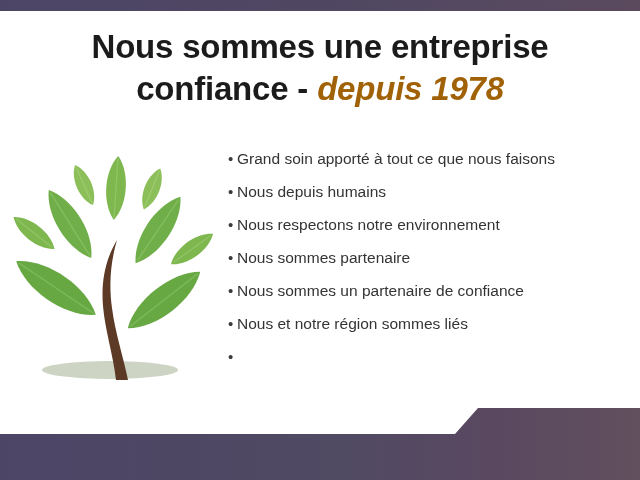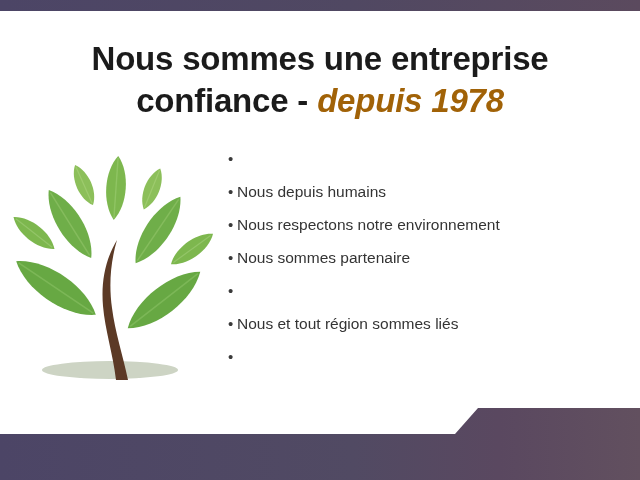--- a/index.html
+++ b/index.html
@@ -35,21 +35,20 @@
     position: absolute;
     left: 0;
     top: 26px;
     width: 640px;
     text-align: center;
     font-size: 33px;
     font-weight: bold;
     line-height: 42px;
     color: #1b1b1b;
     letter-spacing: -0.2px;
-    margin-top: 12px;
   }
   #headline .accent {
     color: #a16207;
     font-style: italic;
   }
   .hl-line { display: block; white-space: nowrap; }
 
   
   #bullets {
     position: absolute;
@@ -165,39 +164,41 @@
           <path d="M0 -46 C 18 -23, 18 23, 0 46 C -18 23, -18 -23, 0 -46 Z" fill="#67A843"></path>
           <path d="M0 -43 L0 43" stroke="#7CB757" stroke-width="1.6" fill="none"></path>
         </g>
       </g>
     </svg>
   </div>
 
   <div id="bullets">
     <div class="bullet-row">
       <span class="bullet-dot">•</span>
+      <span class="bullet-text">Grand soin apporté à tout ce que nous faisons</span>
     </div>
     <div class="bullet-row">
       <span class="bullet-dot">•</span>
       <span class="bullet-text">Nous depuis humains</span>
     </div>
     <div class="bullet-row">
       <span class="bullet-dot">•</span>
       <span class="bullet-text">Nous respectons notre environnement</span>
     </div>
     <div class="bullet-row">
       <span class="bullet-dot">•</span>
       <span class="bullet-text">Nous sommes partenaire</span>
     </div>
     <div class="bullet-row">
       <span class="bullet-dot">•</span>
-    </div>
-    <div class="bullet-row">
-      <span class="bullet-dot">•</span>
-      <span class="bullet-text">Nous et tout région sommes liés</span>
+      <span class="bullet-text">Nous sommes un partenaire de confiance</span>
+    </div>
+    <div class="bullet-row">
+      <span class="bullet-dot">•</span>
+      <span class="bullet-text">Nous et notre région sommes liés</span>
     </div>
     <div class="bullet-row">
       <span class="bullet-dot">•</span>
     </div>
   </div>
 
   <div id="footer">
     <svg id="footer-shape" width="640" height="80" viewBox="0 0 640 80">
       <defs>
         <linearGradient id="barGrad" x1="0" y1="0" x2="1" y2="0">

